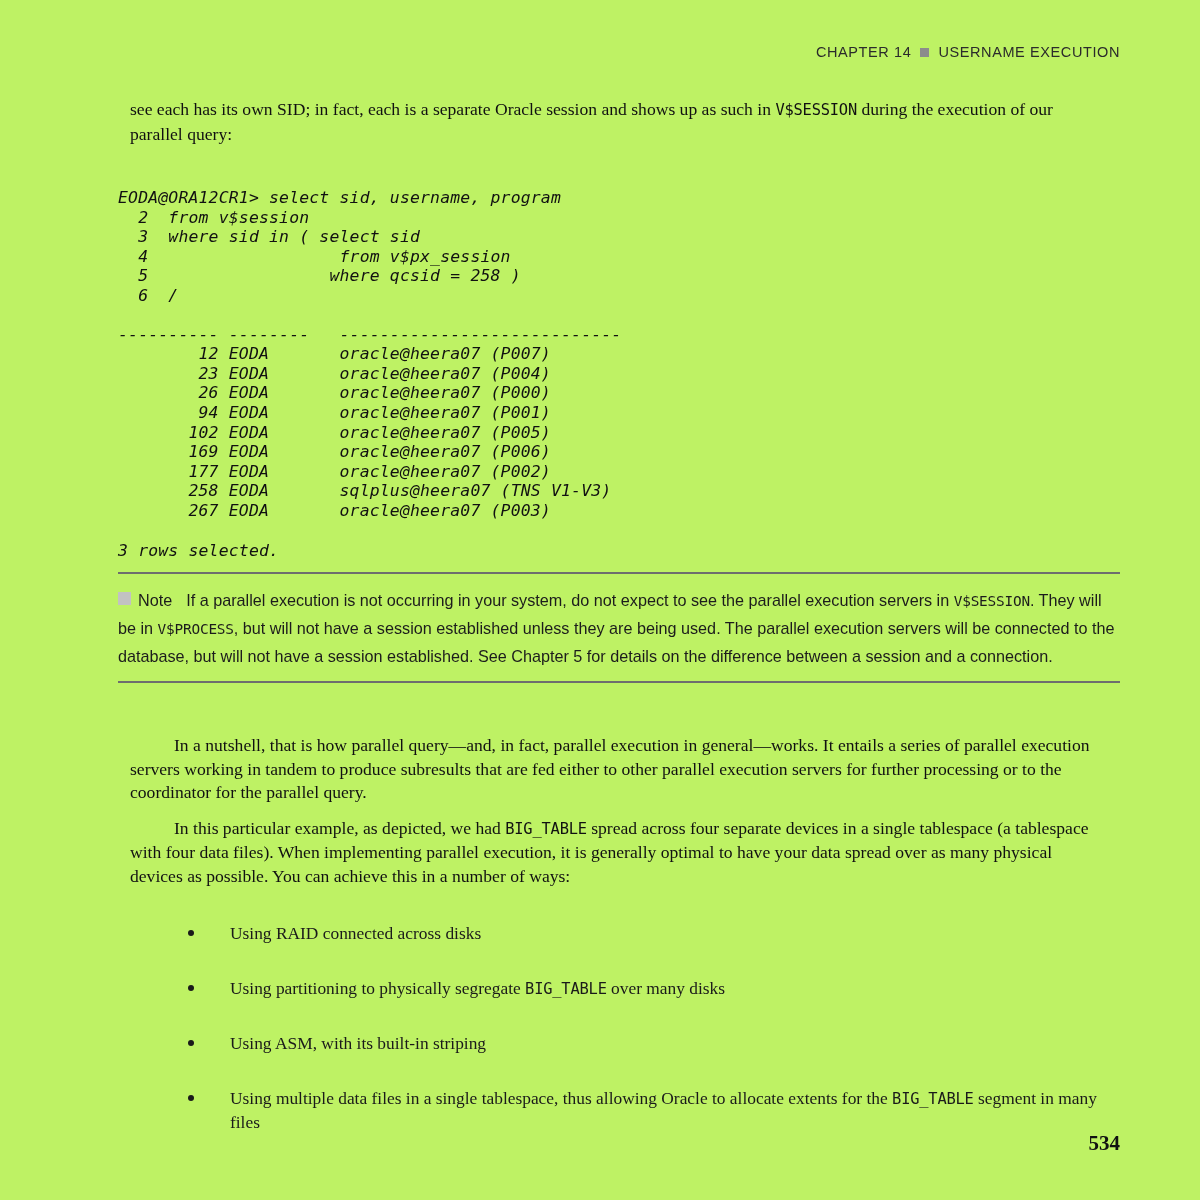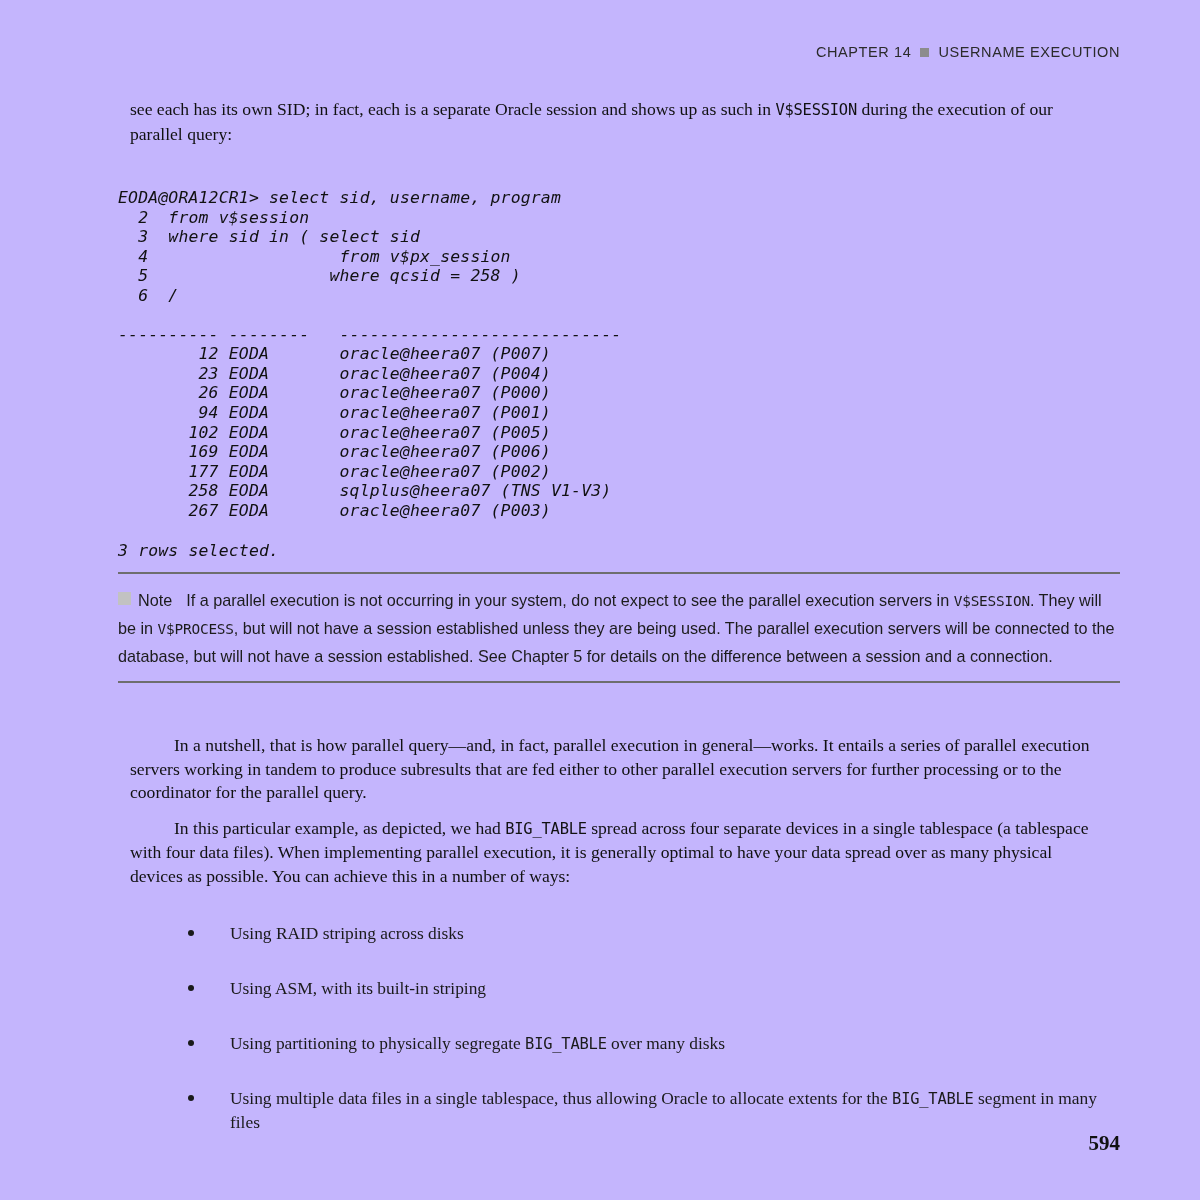--- a/index.html
+++ b/index.html
@@ -4,21 +4,21 @@
 <style>
   html, body {
     margin: 0;
     padding: 0;
     background: #ffffff;
   }
   .page {
     position: relative;
     width: 1200px;
     height: 1200px;
-    background: #c4b5fd;
+    background: #bef264;
     overflow: hidden;
     font-family: "Liberation Serif", serif;
     color: #1a1a1a;
   }
 
   
   .running-head {
     position: absolute;
     top: 44px;
     right: 80px;
@@ -184,29 +184,29 @@
   <div style="position:absolute; left:118px; top:722px; width:1002px;">
 
     <p class="body indent">In a nutshell, that is how parallel query—and, in fact, parallel execution in general—works. It entails a series of parallel execution servers working in tandem to produce subresults that are fed either to other parallel execution servers for further processing or to the coordinator for the parallel query.</p>
 
     <p class="body indent" style="margin-top:0;"><span>In this particular example, as depicted, we had </span><span class="mono-inline">BIG_TABLE</span><span> spread across four separate devices in a single tablespace (a tablespace with four data files). When implementing parallel execution, it is generally optimal to have your data spread over as many physical devices as possible. You can achieve this in a number of ways:</span></p>
 
     <div style="height:22px"></div>
 
     <ul class="bullets">
       <li>
-        <span class="dot"></span><span>Using RAID striping across disks</span><span class="mono-inline"></span><span></span>
+        <span class="dot"></span><span>Using RAID connected across disks</span><span class="mono-inline"></span><span></span>
+      </li>
+      <li>
+        <span class="dot"></span><span>Using partitioning to physically segregate </span><span class="mono-inline">BIG_TABLE</span><span> over many disks</span>
       </li>
       <li>
         <span class="dot"></span><span>Using ASM, with its built-in striping</span><span class="mono-inline"></span><span></span>
       </li>
       <li>
-        <span class="dot"></span><span>Using partitioning to physically segregate </span><span class="mono-inline">BIG_TABLE</span><span> over many disks</span>
-      </li>
-      <li>
         <span class="dot"></span><span>Using multiple data files in a single tablespace, thus allowing Oracle to allocate extents for the </span><span class="mono-inline">BIG_TABLE</span><span> segment in many files</span>
       </li>
     </ul>
   </div>
 
-  <div class="folio">594</div>
+  <div class="folio">534</div>
 
 </div>
 
 </body></html>

